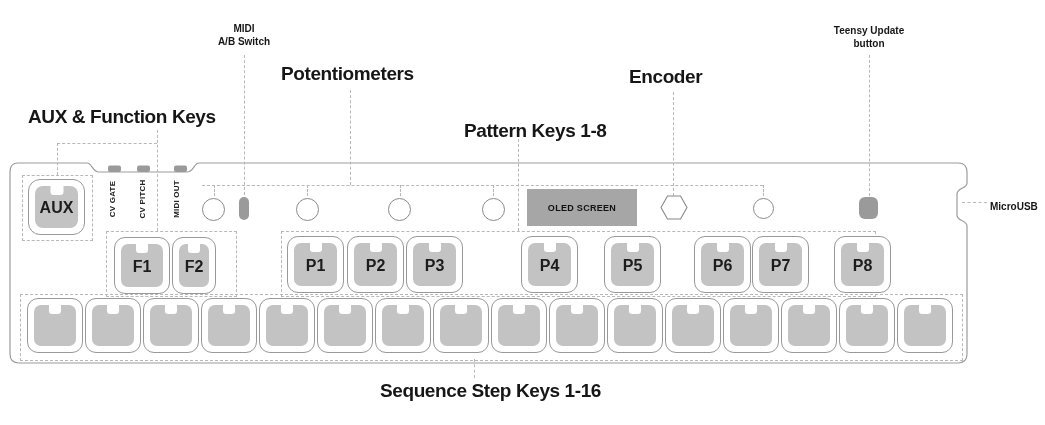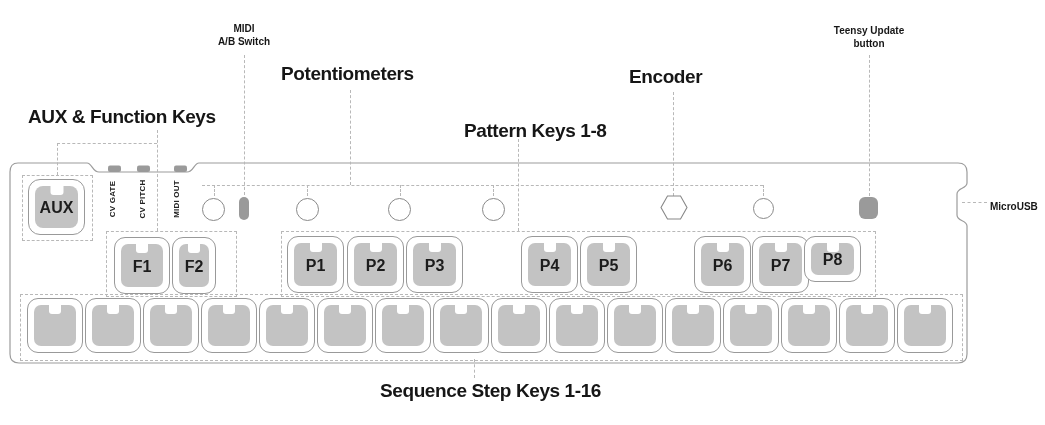--- a/index.html
+++ b/index.html
@@ -131,39 +131,39 @@
           <div class="notch"></div>
           <div class="key-label">P3</div>
         </div>
       </div>
       <div class="key" style="left: 521px; top: 236px; width: 57px; height: 57px;">
         <div class="keycap">
           <div class="notch"></div>
           <div class="key-label">P4</div>
         </div>
       </div>
-      <div class="key" style="left: 580px; top: 236px; width: 57px; height: 57px;">
+      <div class="key" style="left: 604px; top: 236px; width: 57px; height: 57px;">
         <div class="keycap">
           <div class="notch"></div>
           <div class="key-label">P5</div>
         </div>
       </div>
       <div class="key" style="left: 694px; top: 236px; width: 57px; height: 57px;">
         <div class="keycap">
           <div class="notch"></div>
           <div class="key-label">P6</div>
         </div>
       </div>
       <div class="key" style="left: 752px; top: 236px; width: 57px; height: 57px;">
         <div class="keycap">
           <div class="notch"></div>
           <div class="key-label">P7</div>
         </div>
       </div>
-      <div class="key" style="left: 804px; top: 236px; width: 57px; height: 46px;">
+      <div class="key" style="left: 834px; top: 236px; width: 57px; height: 57px;">
         <div class="keycap">
           <div class="notch"></div>
           <div class="key-label">P8</div>
         </div>
       </div>
     </div>
   <div id="step-keys">
       <div class="key" style="left: 27px; top: 298px; width: 56px; height: 55px;">
         <div class="keycap">
           <div class="notch"></div>
@@ -248,20 +248,21 @@
   <div id="pots">
       <div class="pot" style="left: 202px; top: 197.5px; width: 23px; height: 23px;"></div>
       <div class="pot" style="left: 295.5px; top: 197.5px; width: 23px; height: 23px;"></div>
       <div class="pot" style="left: 388px; top: 197.5px; width: 23px; height: 23px;"></div>
       <div class="pot" style="left: 481.5px; top: 197.5px; width: 23px; height: 23px;"></div>
       <div class="pot" style="left: 752.5px; top: 197.5px; width: 21px; height: 21px;"></div>
     </div>
 
   <div class="pill" style="left:239px;top:197px;width:10px;height:23px;"></div>
 
+  <div class="oled" style="left:527px;top:189px;width:110px;height:37px;">OLED SCREEN</div>
 
   <svg class="layer" style="left:659px;top:194px;" width="30" height="27" viewBox="0 0 30 27">
     <polygon points="2,13.5 8.5,2 21.5,2 28,13.5 21.5,25 8.5,25" fill="#ffffff" stroke="#888888" stroke-width="1.1"></polygon>
   </svg>
 
   <div class="teensy-btn" style="left:859px;top:197px;width:19px;height:22px;"></div>
 
 </div>
 
 </body></html>

